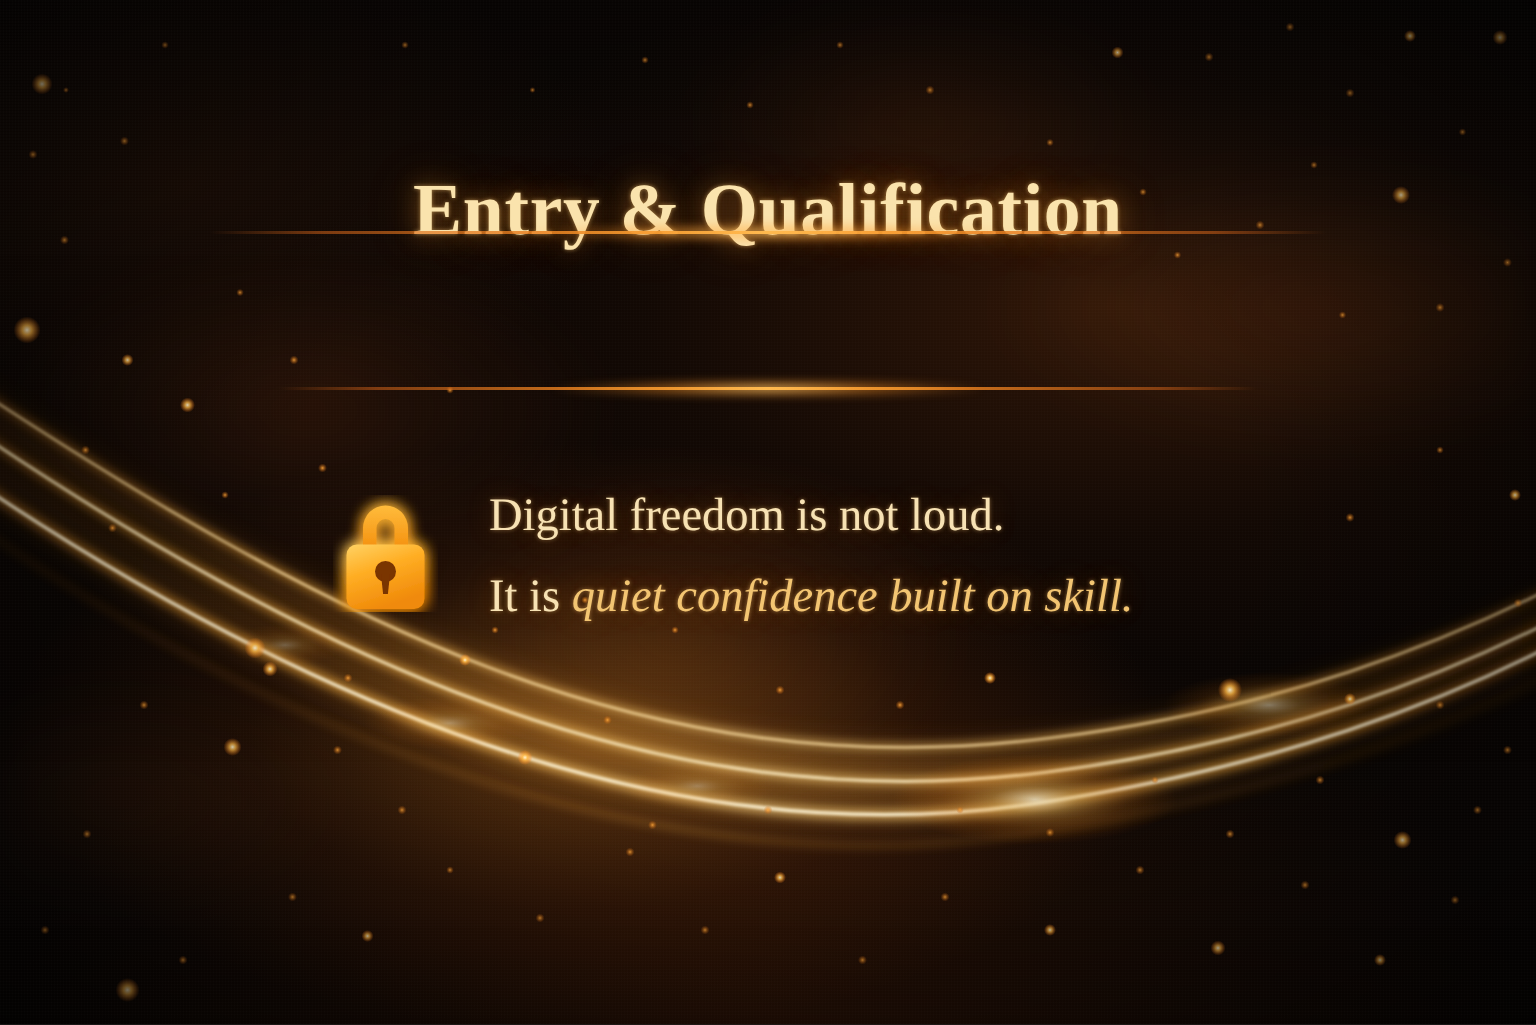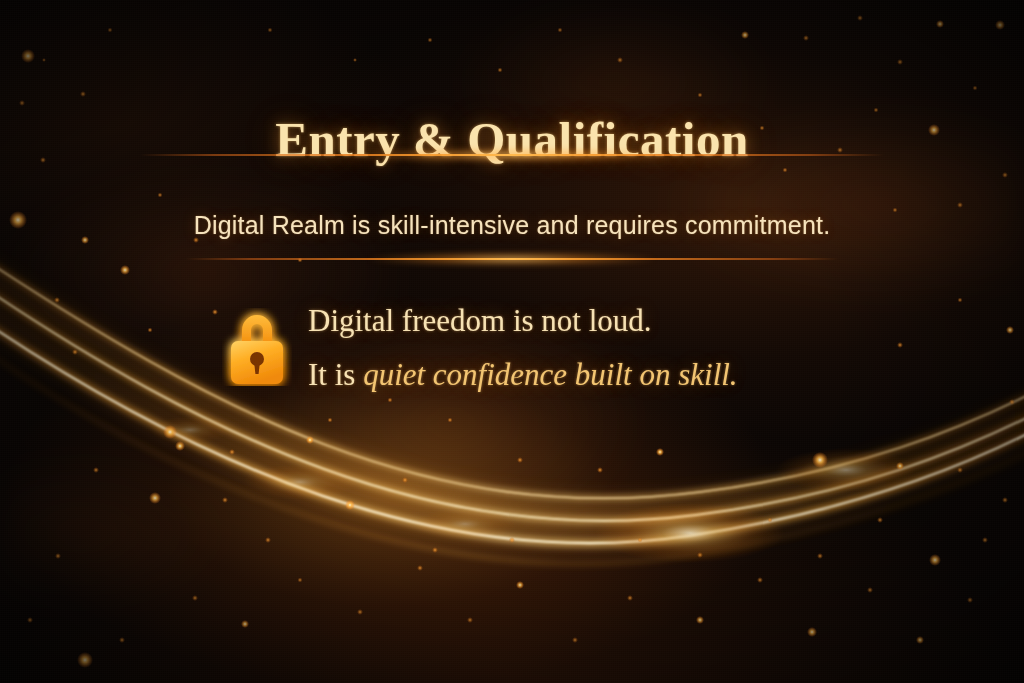--- a/index.html
+++ b/index.html
@@ -129,25 +129,25 @@
     font-family: "Liberation Sans", sans-serif;
     font-size: 25px;
     color: #f6e3bd;
     letter-spacing: 0.2px;
     text-shadow: 0 0 2px rgba(255,200,120,0.35), 0 0 14px rgba(255,150,50,0.25);
     white-space: nowrap;
   }
 
   .body-block {
     position: absolute;
-    top: 294px;
+    top: 316px;
     left: 222px;
     display: flex;
     align-items: flex-start;
-    gap: 16px;
+    gap: 34px;
   }
 
   .lock-icon { margin-top: 14px; flex: none; }
   .lock-icon svg { display: block; }
 
   .body-lines {
     font-family: "Liberation Serif", serif;
     font-size: 31px;
     line-height: 54px;
     color: #f7e2b4;
@@ -343,21 +343,20 @@
 
   <div class="vignette"></div>
   <div class="grain"></div>
 
   <div class="content">
 
     <h1 class="title">Entry &amp; Qualification</h1>
 
     <div class="divider" id="divider-top"></div>
 
-    <p class="subtitle">Digital Realm is skill-intensive and requires commitment.</p>
 
     <div class="divider" id="divider-bottom"></div>
 
     <div class="body-block">
 
       <span class="lock-icon">
         <svg width="70" height="78" viewBox="0 0 70 78" xmlns="http://www.w3.org/2000/svg">
           <defs>
             <linearGradient id="lockGrad" x1="0" y1="0" x2="0.4" y2="1">
               <stop offset="0%" stop-color="#ffd264"></stop>

